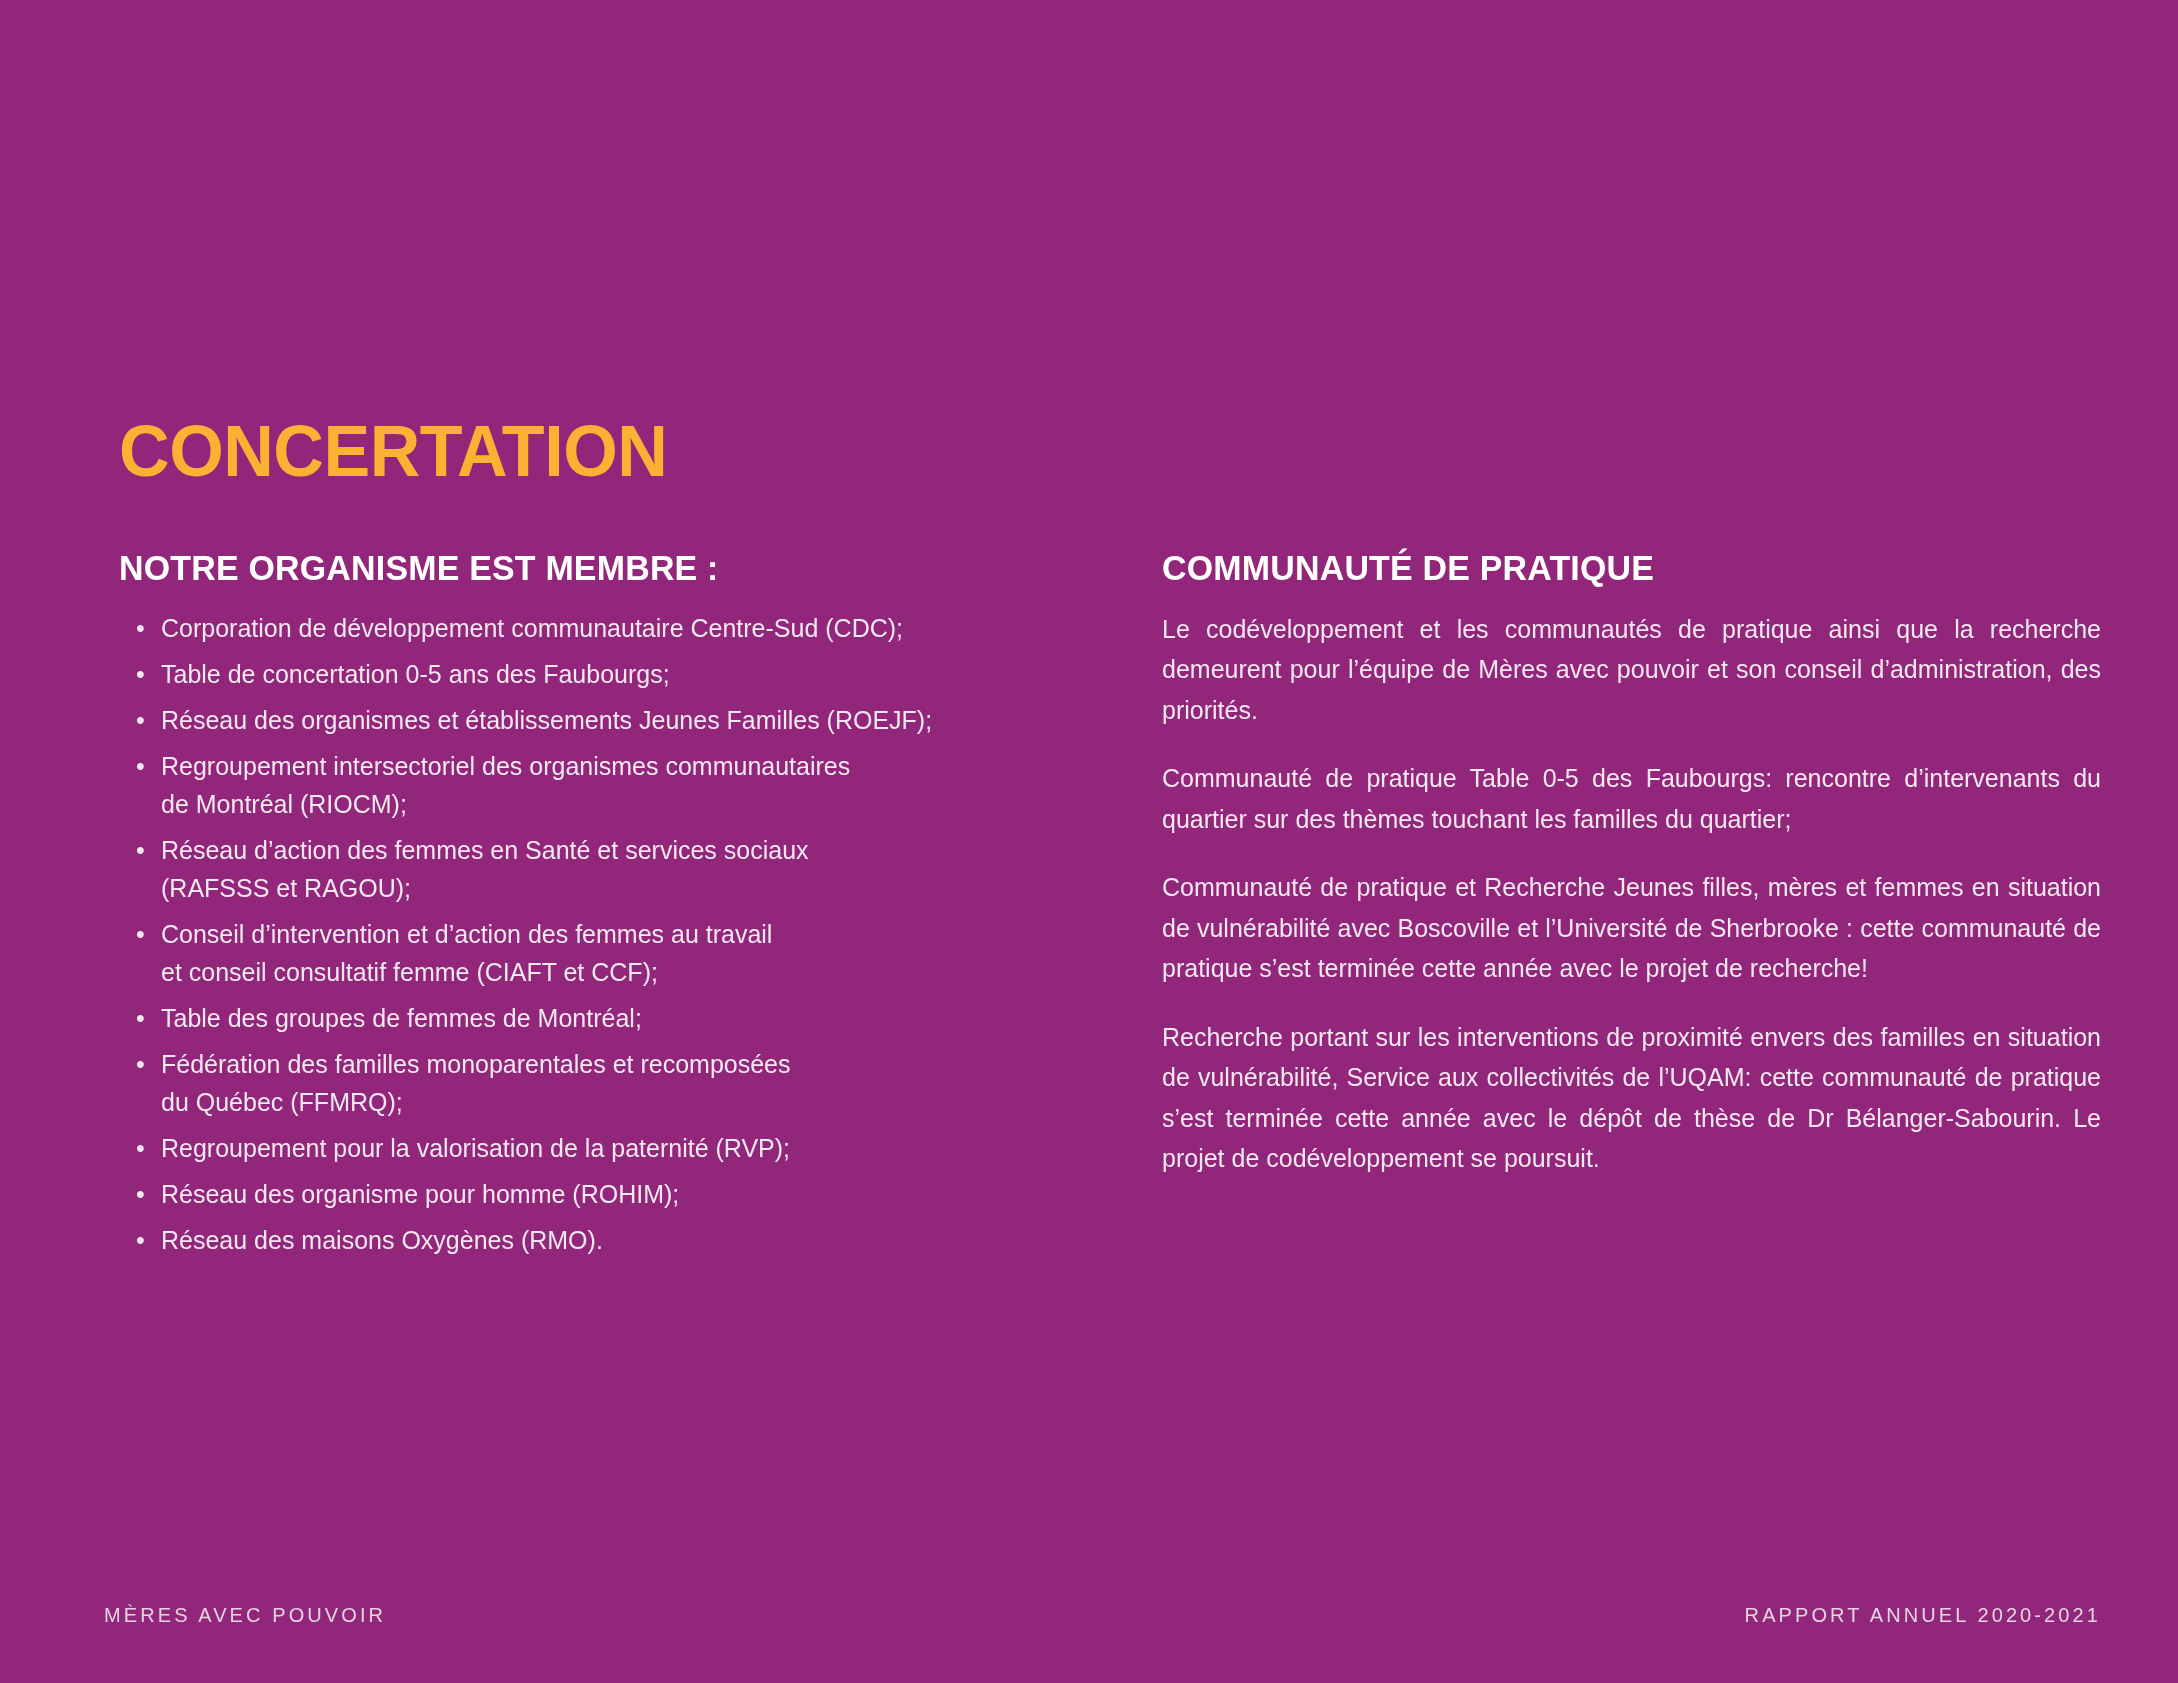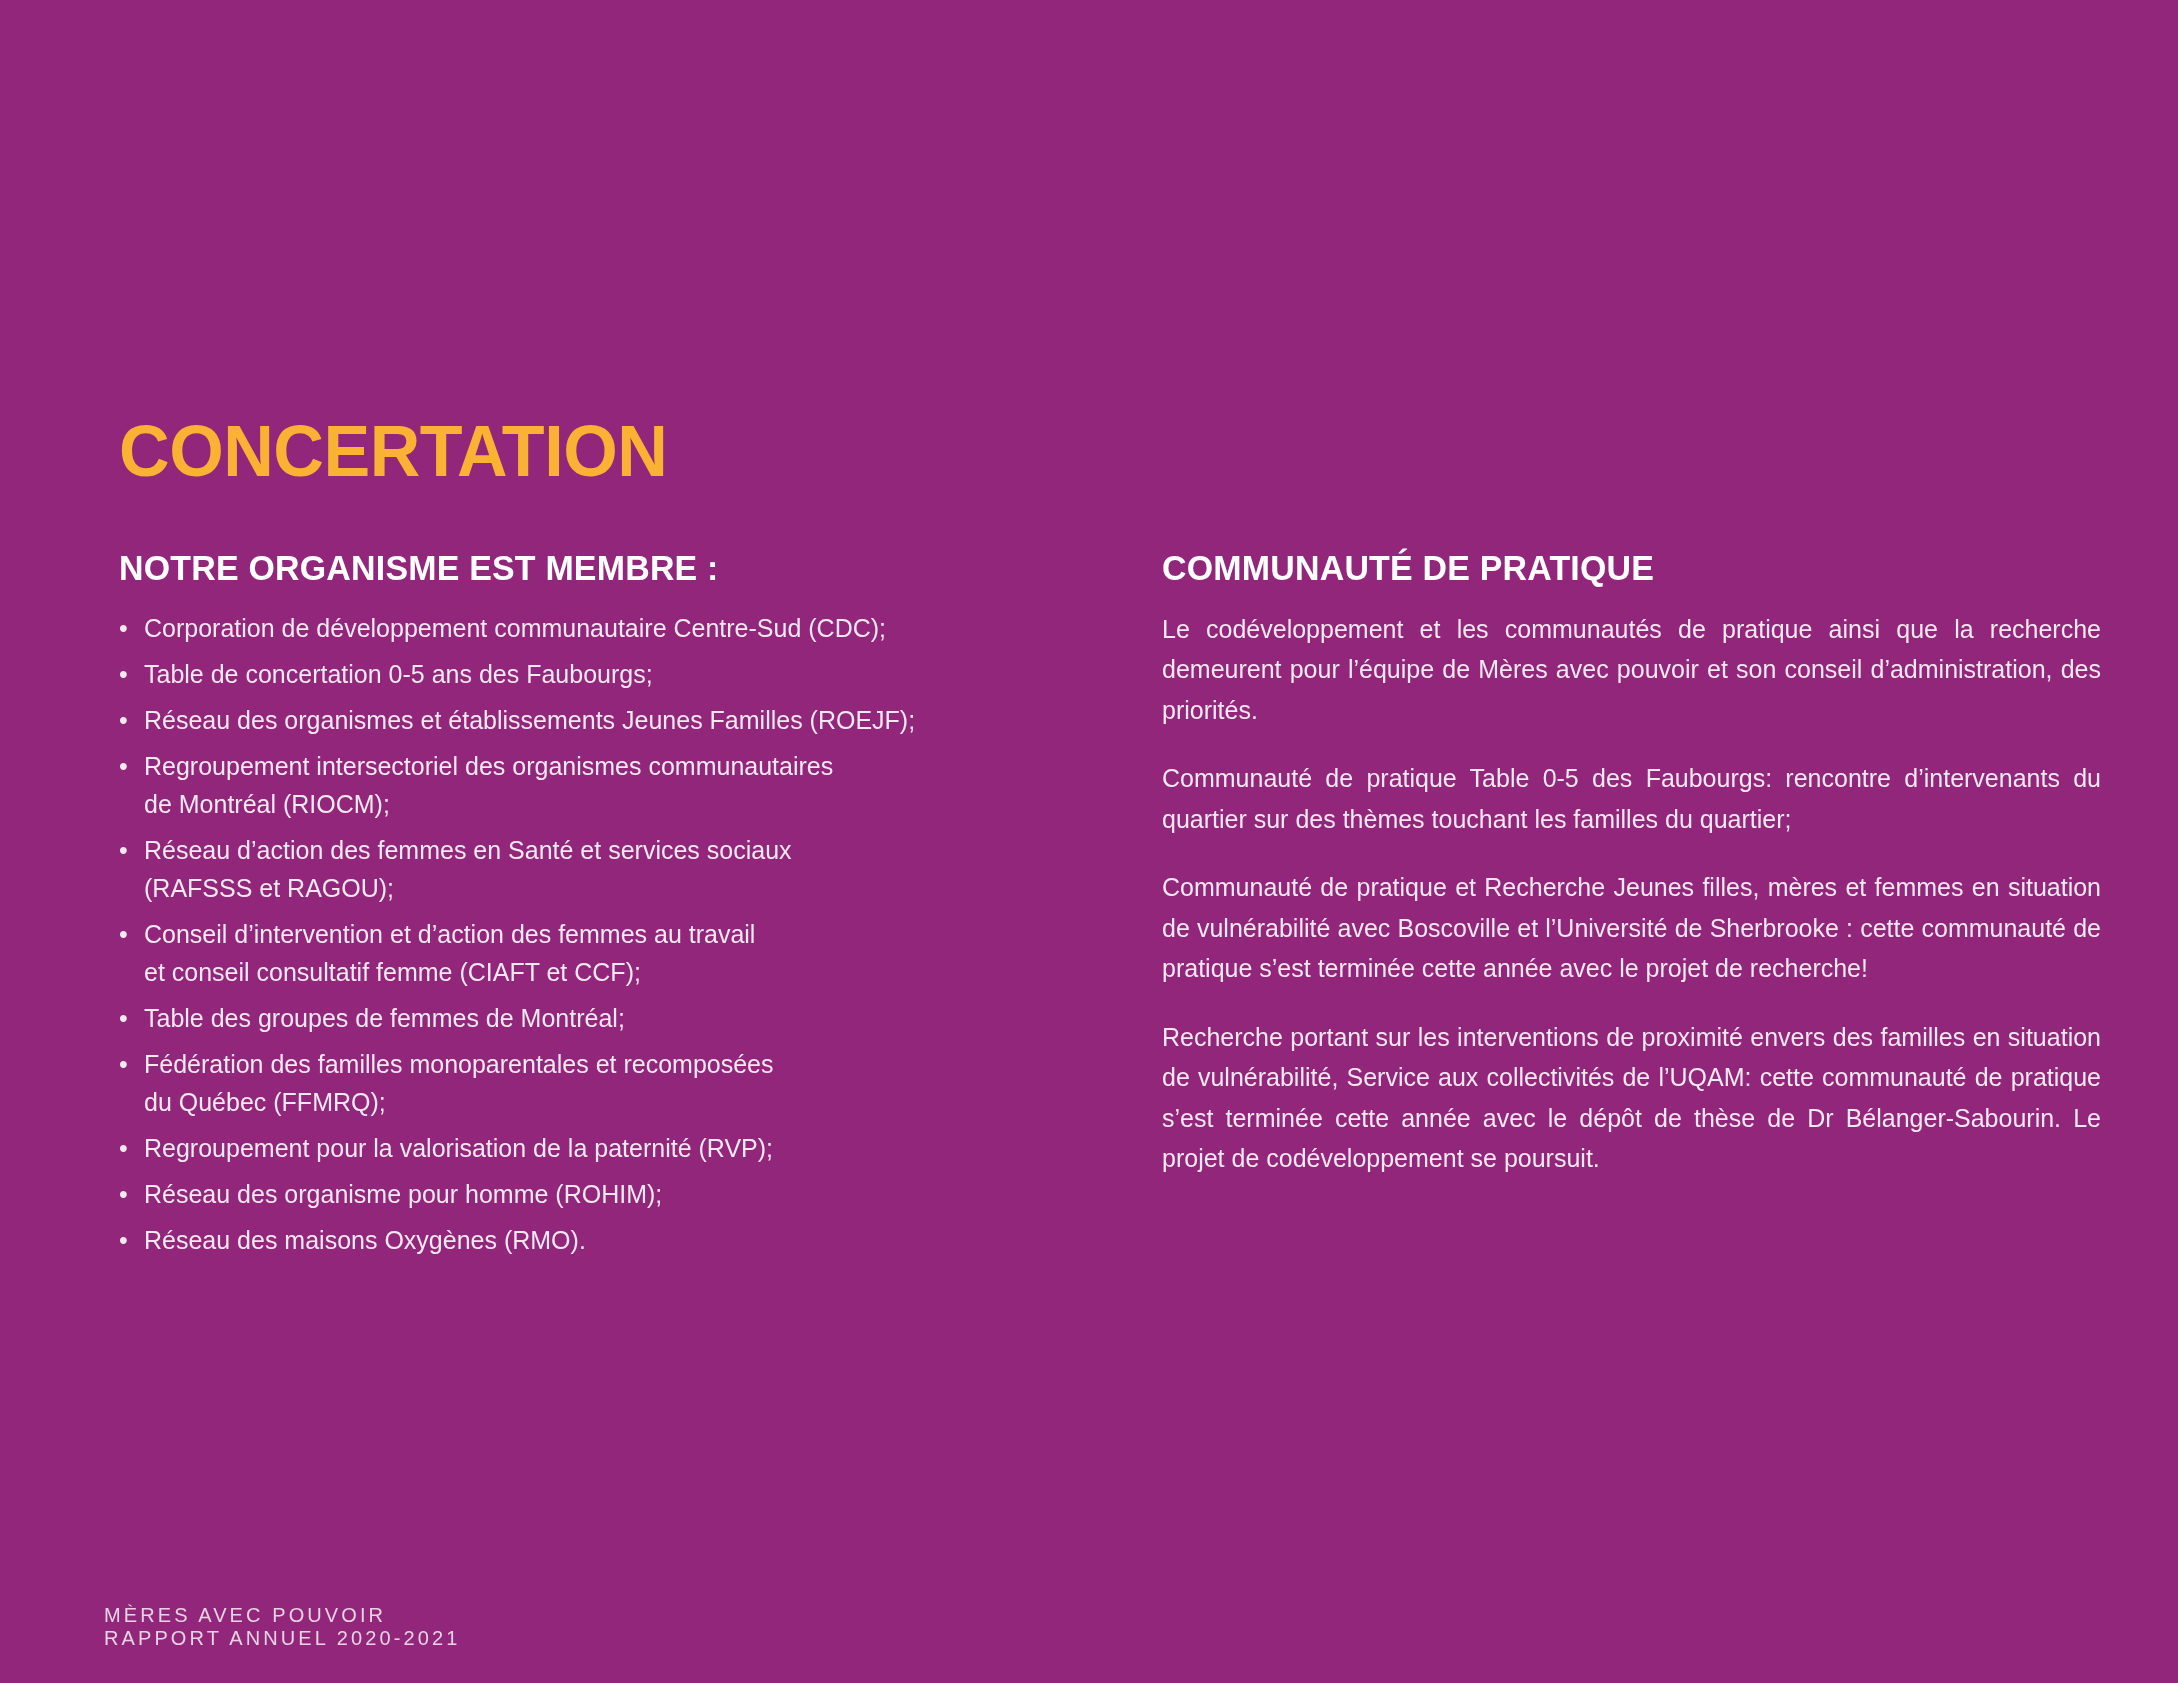--- a/index.html
+++ b/index.html
@@ -63,21 +63,21 @@
     letter-spacing: 0.2px;
     font-family: "Liberation Sans Narrow", "Liberation Sans", sans-serif;
     transform: scaleX(0.97);
     transform-origin: left top;
     white-space: nowrap;
   }
 
   
   .member-list {
     list-style: none;
-    margin: 0;
+    margin: 17px;
     padding: 0;
     color: #f4e9f1;
     font-size: 25px;
     line-height: 1.52;
     font-weight: 300;
   }
   .member-list li {
     position: relative;
     padding-left: 25px;
     margin-bottom: 8px;
@@ -113,21 +113,20 @@
     left: 104px;
     right: 77px;
     top: 1604px;
     display: flex;
     align-items: baseline;
     justify-content: space-between;
     color: #e8d3e2;
     font-size: 20px;
     letter-spacing: 3.1px;
     font-weight: 300;
-    flex-direction: column;
   }
   .footer-left   { flex: 0 0 auto; text-align: left; }
   .footer-center { flex: 1 1 auto; text-align: center; letter-spacing: 2px; }
   .footer-right  { flex: 0 0 auto; text-align: right; }
 </style>
 </head>
 <body>
 
 <div class="page">
 

